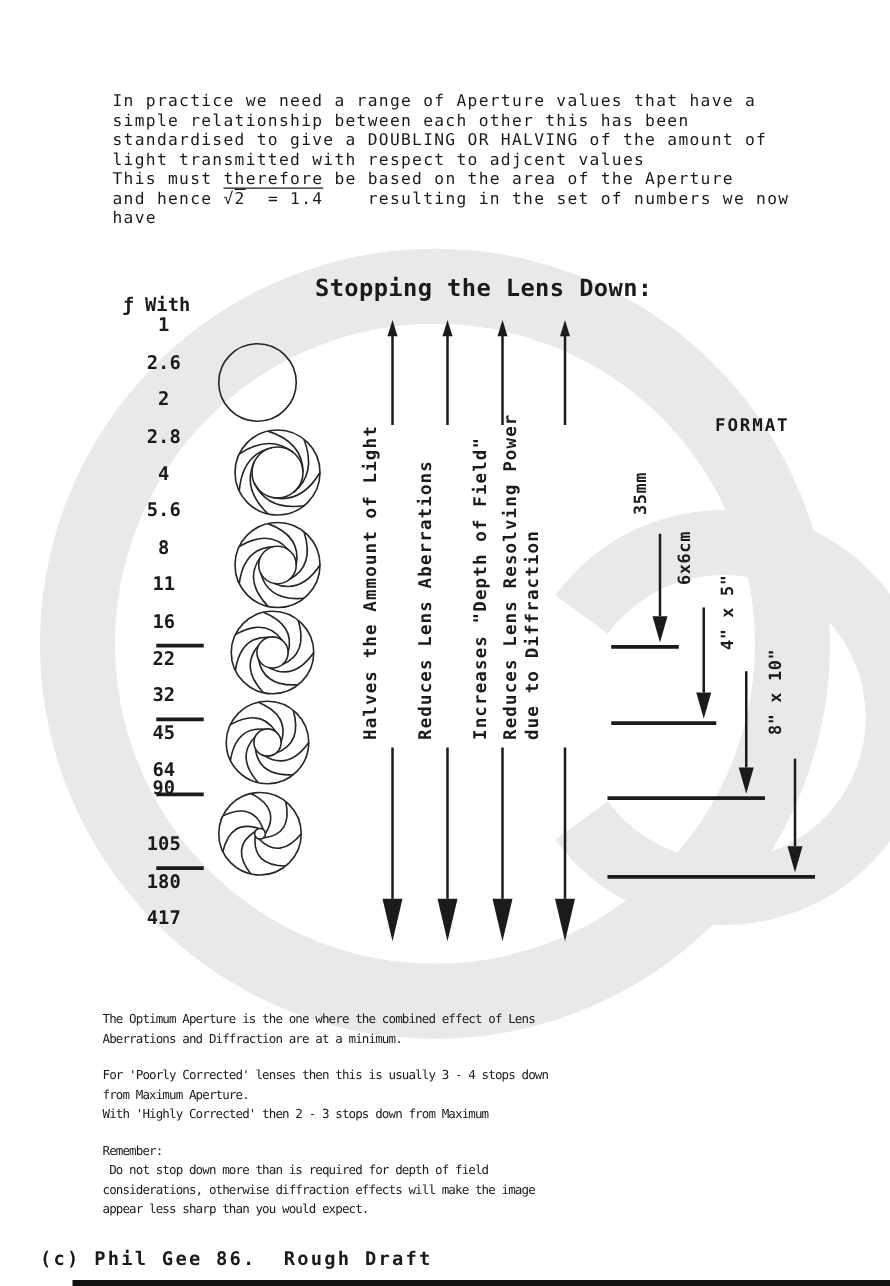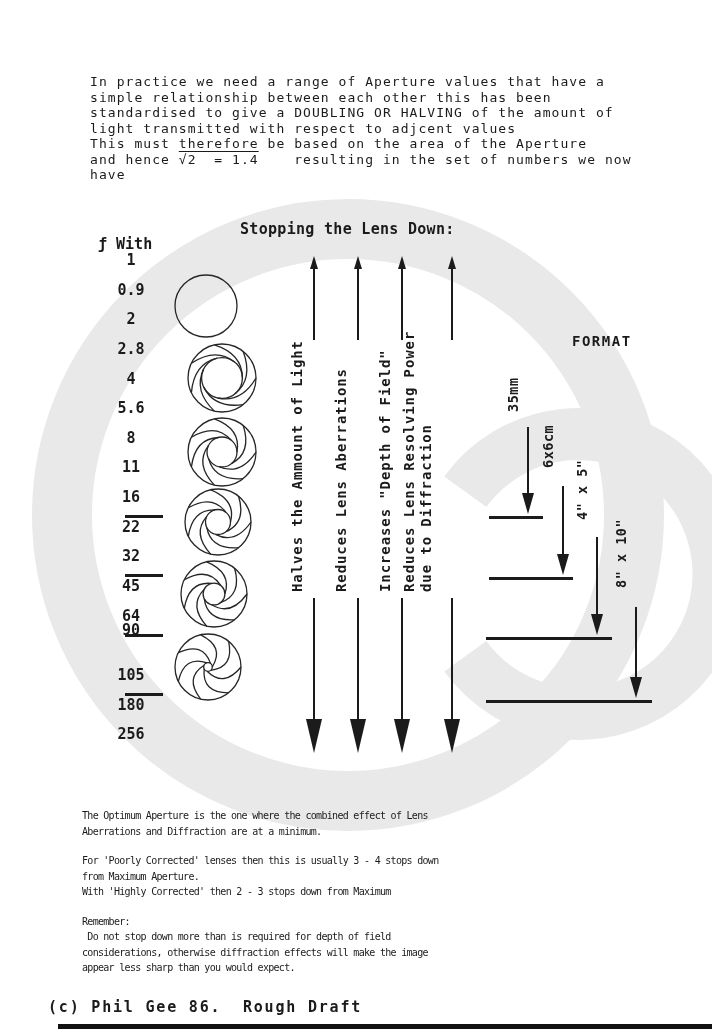--- a/index.html
+++ b/index.html
@@ -18,21 +18,21 @@
     left:90px;top:54px;font-size:13px;line-height:15.5px;letter-spacing:1.05px;
     white-space:pre;
     margin-top:20px;
   }
   .intro .u{text-decoration:underline;text-underline-offset:3px;}
   .intro .o{text-decoration:overline;}
   .practical{
     left:528px;top:200px;font-size:10px;line-height:15.2px;letter-spacing:-0.6px;
     white-space:pre;
   }
-  .lens-heading{left:240px;top:220px;font-size:15px;font-weight:bold;letter-spacing:0.3px;}
+  .lens-heading{left:252px;top:220px;font-size:19px;font-weight:bold;letter-spacing:0.3px;}
   .fstop-header{left:98px;top:235px;font-size:15px;font-weight:bold;}
   .fstop-num{
     position:absolute;left:95px;width:72px;text-align:center;
     font-size:15px;font-weight:bold;z-index:1;
   }
   .tick{position:absolute;background:#1b1b1b;z-index:1;}
   .hline{position:absolute;background:#1b1b1b;z-index:1;}
   .vshaft{position:absolute;width:2px;background:#1b1b1b;z-index:1;}
   .head-up{position:absolute;width:0;height:0;z-index:1;
     border-left:4px solid transparent;border-right:4px solid transparent;
@@ -46,21 +46,21 @@
   .vlabel{
     position:absolute;transform-origin:left bottom;transform:rotate(-90deg);
     white-space:nowrap;font-weight:bold;z-index:1;
   }
   .arrow-label{font-size:14px;line-height:17px;letter-spacing:0.9px;}
   .fmt-label{font-size:13.5px;line-height:15px;letter-spacing:0.5px;}
   .format-heading{left:572px;top:333px;font-size:14px;font-weight:bold;letter-spacing:1.5px;}
   .optimum-heading{left:84px;top:784px;font-size:17px;font-weight:bold;letter-spacing:15px;}
   .optimum-text{left:82px;top:808px;font-size:10px;line-height:15.5px;letter-spacing:-0.7px;white-space:pre;}
   .optimum-text .para{margin:0 0 14px 0;}
-  .credit{left:48px;top:998px;font-size:15px;font-weight:bold;letter-spacing:1.8px;white-space:pre;}
+  .credit{left:32px;top:998px;font-size:15px;font-weight:bold;letter-spacing:1.8px;white-space:pre;}
   .scan-edge{left:58px;top:1024px;width:654px;height:5px;background:#111;}
   svg .stroke{fill:none;stroke:#262626;stroke-width:1.3px;}
 </style>
 </head>
 <body>
 
 <div id="page">
 
   <svg id="watermark" width="712" height="1029" viewBox="0 0 712 1029">
     <circle cx="348" cy="515" r="286" fill="none" stroke="#e9e9e9" stroke-width="60"></circle>
@@ -70,36 +70,36 @@
 
   <div class="abs content intro" id="intro"><div><span>In practice we need a range of Aperture values that have a</span></div><div><span>simple relationship between each other this has been</span></div><div><span>standardised to give a DOUBLING OR HALVING of the amount of</span></div><div><span>light transmitted with respect to adjcent values</span></div><div><span>This must </span><span class="u">therefore</span><span> be based on the area of the Aperture</span></div><div><span>and hence </span><span>√</span><span class="o">2</span><span>  = 1.4    resulting in the set of numbers we now</span></div><div><span>have</span></div></div>
 
 
   <div class="abs content lens-heading">Stopping the Lens Down:</div>
 
   <div class="abs content fstop-header">ƒ With</div>
 
   <div id="fstops">
       <div class="fstop-num content" style="top:251.0px">1</div>
-      <div class="fstop-num content" style="top:280.6px">0.9</div>
+      <div class="fstop-num content" style="top:280.6px">2.6</div>
       <div class="fstop-num content" style="top:310.3px">2</div>
       <div class="fstop-num content" style="top:339.9px">2.8</div>
       <div class="fstop-num content" style="top:369.5px">4</div>
       <div class="fstop-num content" style="top:399.1px">5.6</div>
       <div class="fstop-num content" style="top:428.8px">8</div>
       <div class="fstop-num content" style="top:458.4px">11</div>
       <div class="fstop-num content" style="top:488.0px">16</div>
       <div class="fstop-num content" style="top:517.7px">22</div>
       <div class="fstop-num content" style="top:547.3px">32</div>
       <div class="fstop-num content" style="top:576.9px">45</div>
       <div class="fstop-num content" style="top:606.6px">64</div>
       <div class="fstop-num content" style="top:621px">90</div>
       <div class="fstop-num content" style="top:665.8px">105</div>
       <div class="fstop-num content" style="top:695.5px">180</div>
-      <div class="fstop-num content" style="top:725.1px">256</div>
+      <div class="fstop-num content" style="top:725.1px">417</div>
     </div>
 
   <div id="ticks">
       <div class="tick" style="left:125px;top:515.0px;width:38px;height:3px"></div>
       <div class="tick" style="left:125px;top:574.3px;width:38px;height:3px"></div>
       <div class="tick" style="left:125px;top:633.6px;width:38px;height:3px"></div>
       <div class="tick" style="left:125px;top:692.8px;width:38px;height:3px"></div>
     </div>
 
   <svg id="apertures" class="abs content" width="100" height="440" viewBox="0 0 100 440" style="left:163px;top:268px;">

